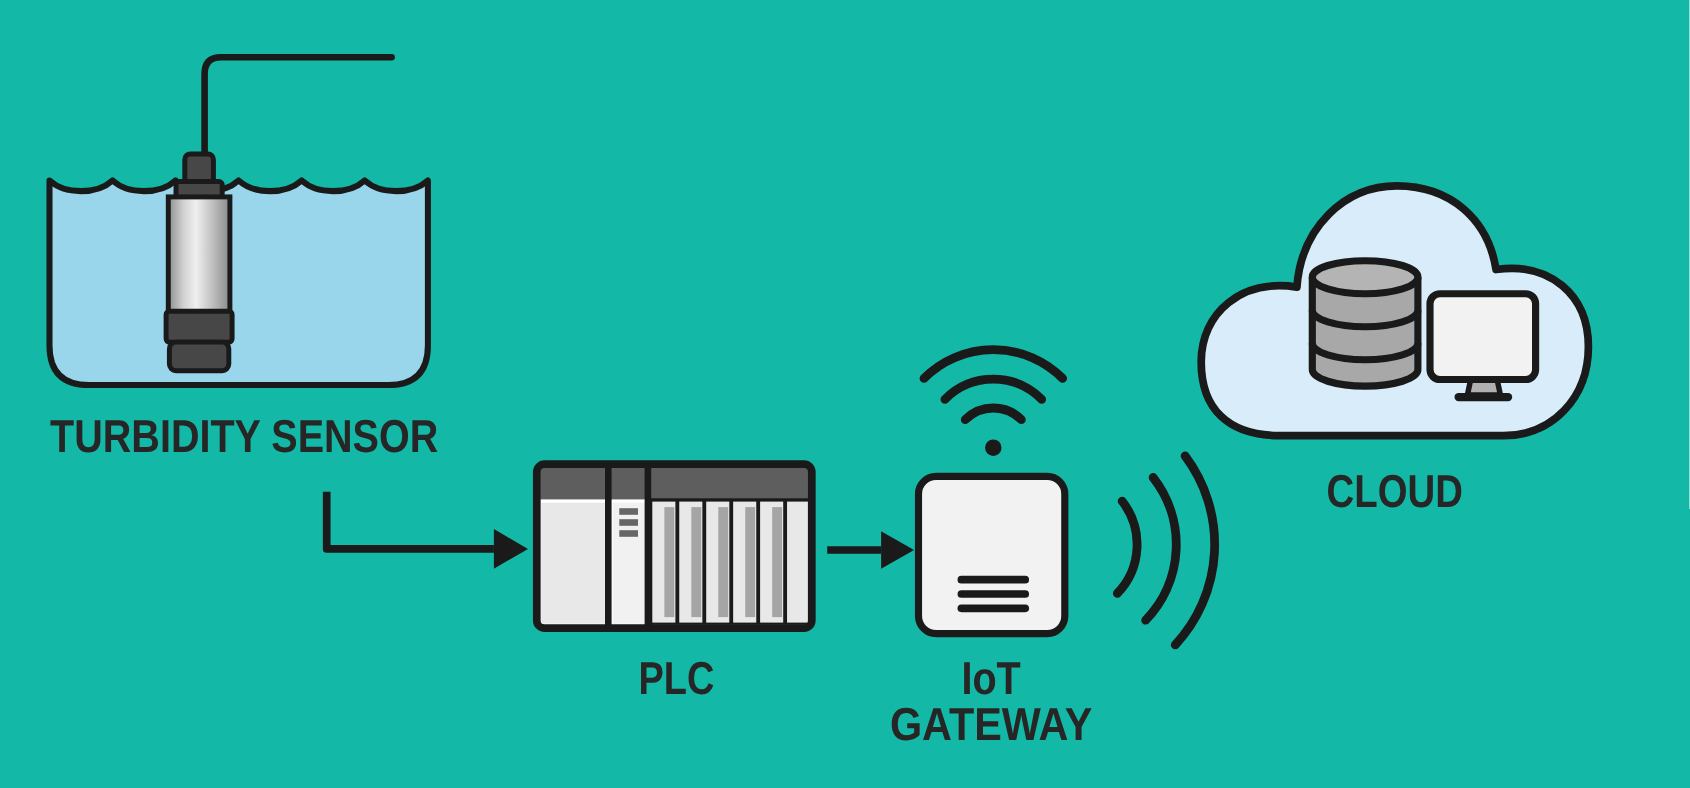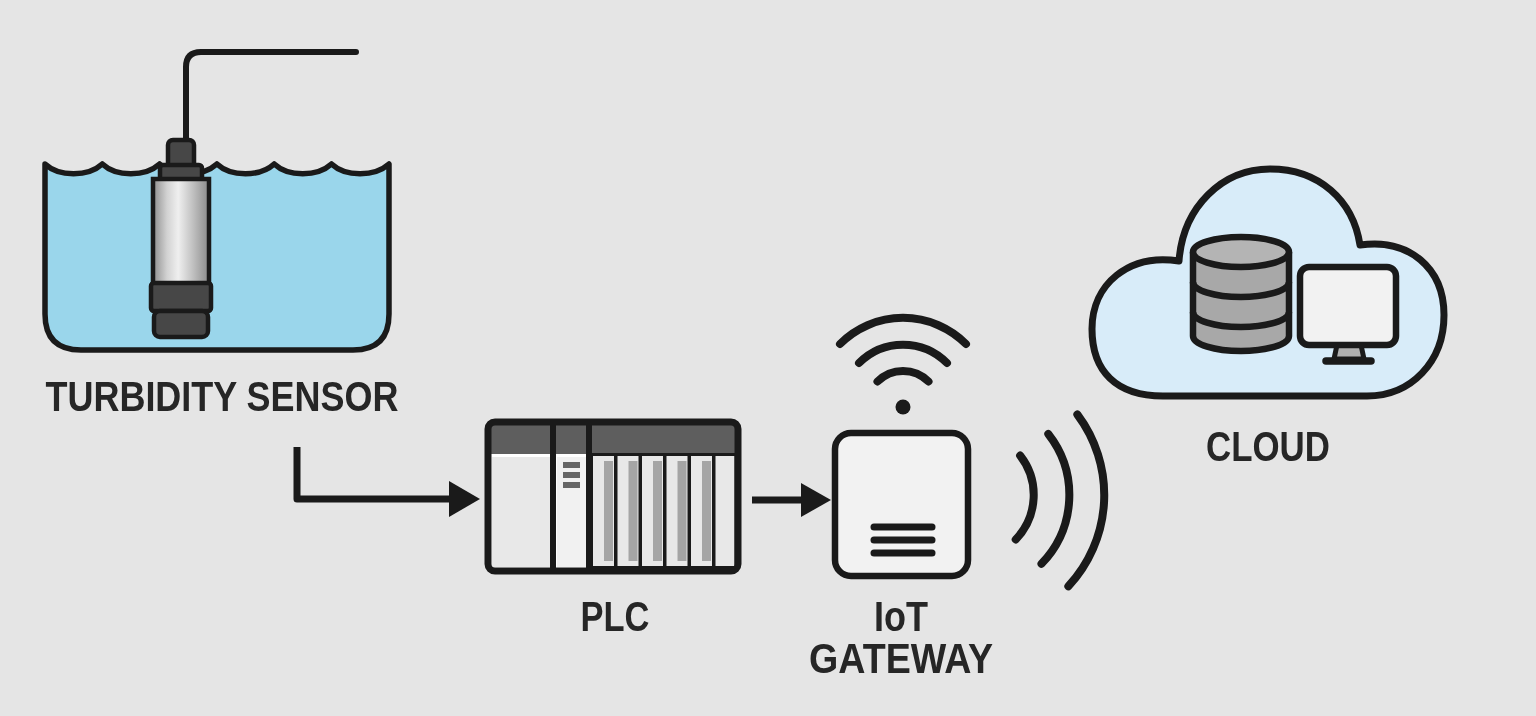--- a/index.html
+++ b/index.html
@@ -1,16 +1,16 @@
 <!DOCTYPE html>
 <html style="--outline: #1a1a1a; --water: #9ad6eb; --cloud-fill: #d8ecf9; --panel-dark: #5e5e5e; --module-light: #e8e8e8; --slot-stripe: #a5a5a5; --gateway-fill: #f2f2f2; --database-gray: #a8a8a8; --screen-light: #f2f2f2; --sensor-dark: #474747; --text: #262626;"><head>
 <meta charset="utf-8">
 <style>
   html,body{margin:0;padding:0;background:#ffffff;}
-  .stage{position:relative;width:1536px;height:716px;background:#e5e5e5;overflow:hidden;
+  .stage{position:relative;width:1536px;height:716px;background:#14b8a6;overflow:hidden;
          font-family:"Liberation Sans",sans-serif;}
   svg{display:block;}
   .ol        {stroke:var(--outline,#1a1a1a);}
   .nofill    {fill:none;}
   .water     {fill:var(--water,#9ad6eb);}
   .cloudfill {fill:var(--cloud-fill,#d8ecf9);}
   .panel-dark{fill:var(--panel-dark,#5e5e5e);}
   .mod-light {fill:var(--module-light,#e8e8e8);}
   .stripe    {fill:var(--slot-stripe,#a5a5a5);}
   .gwfill    {fill:var(--gateway-fill,#f2f2f2);}

